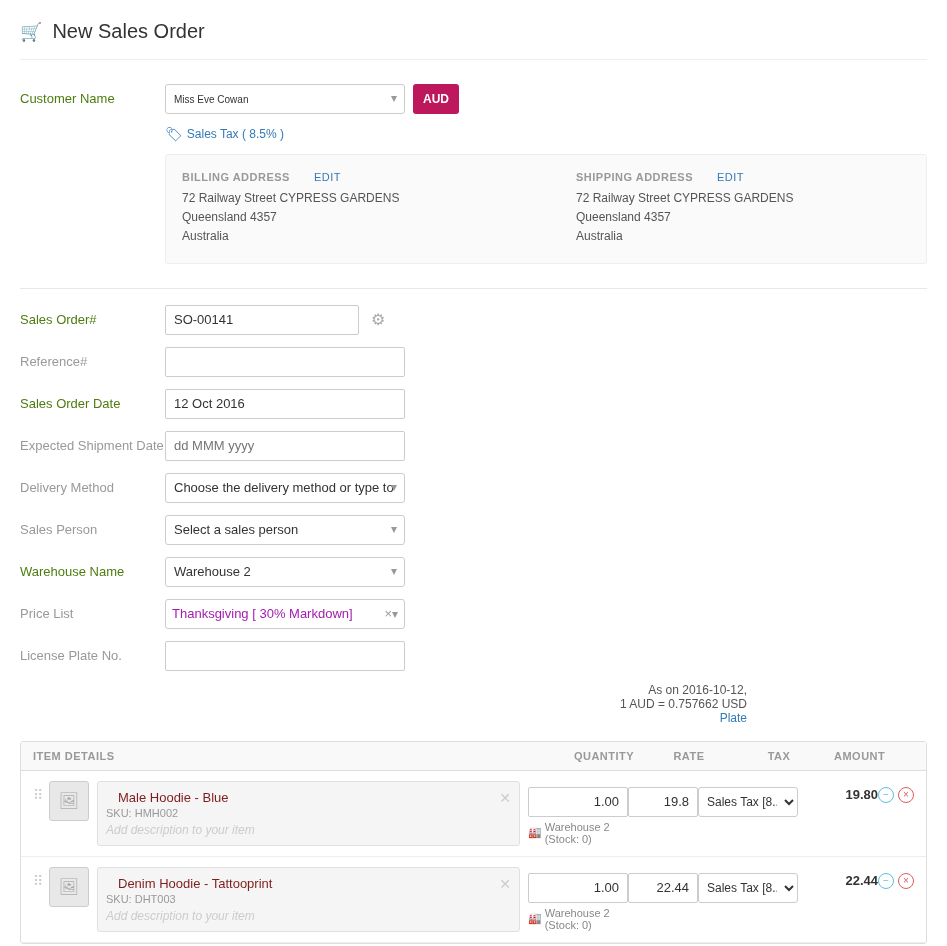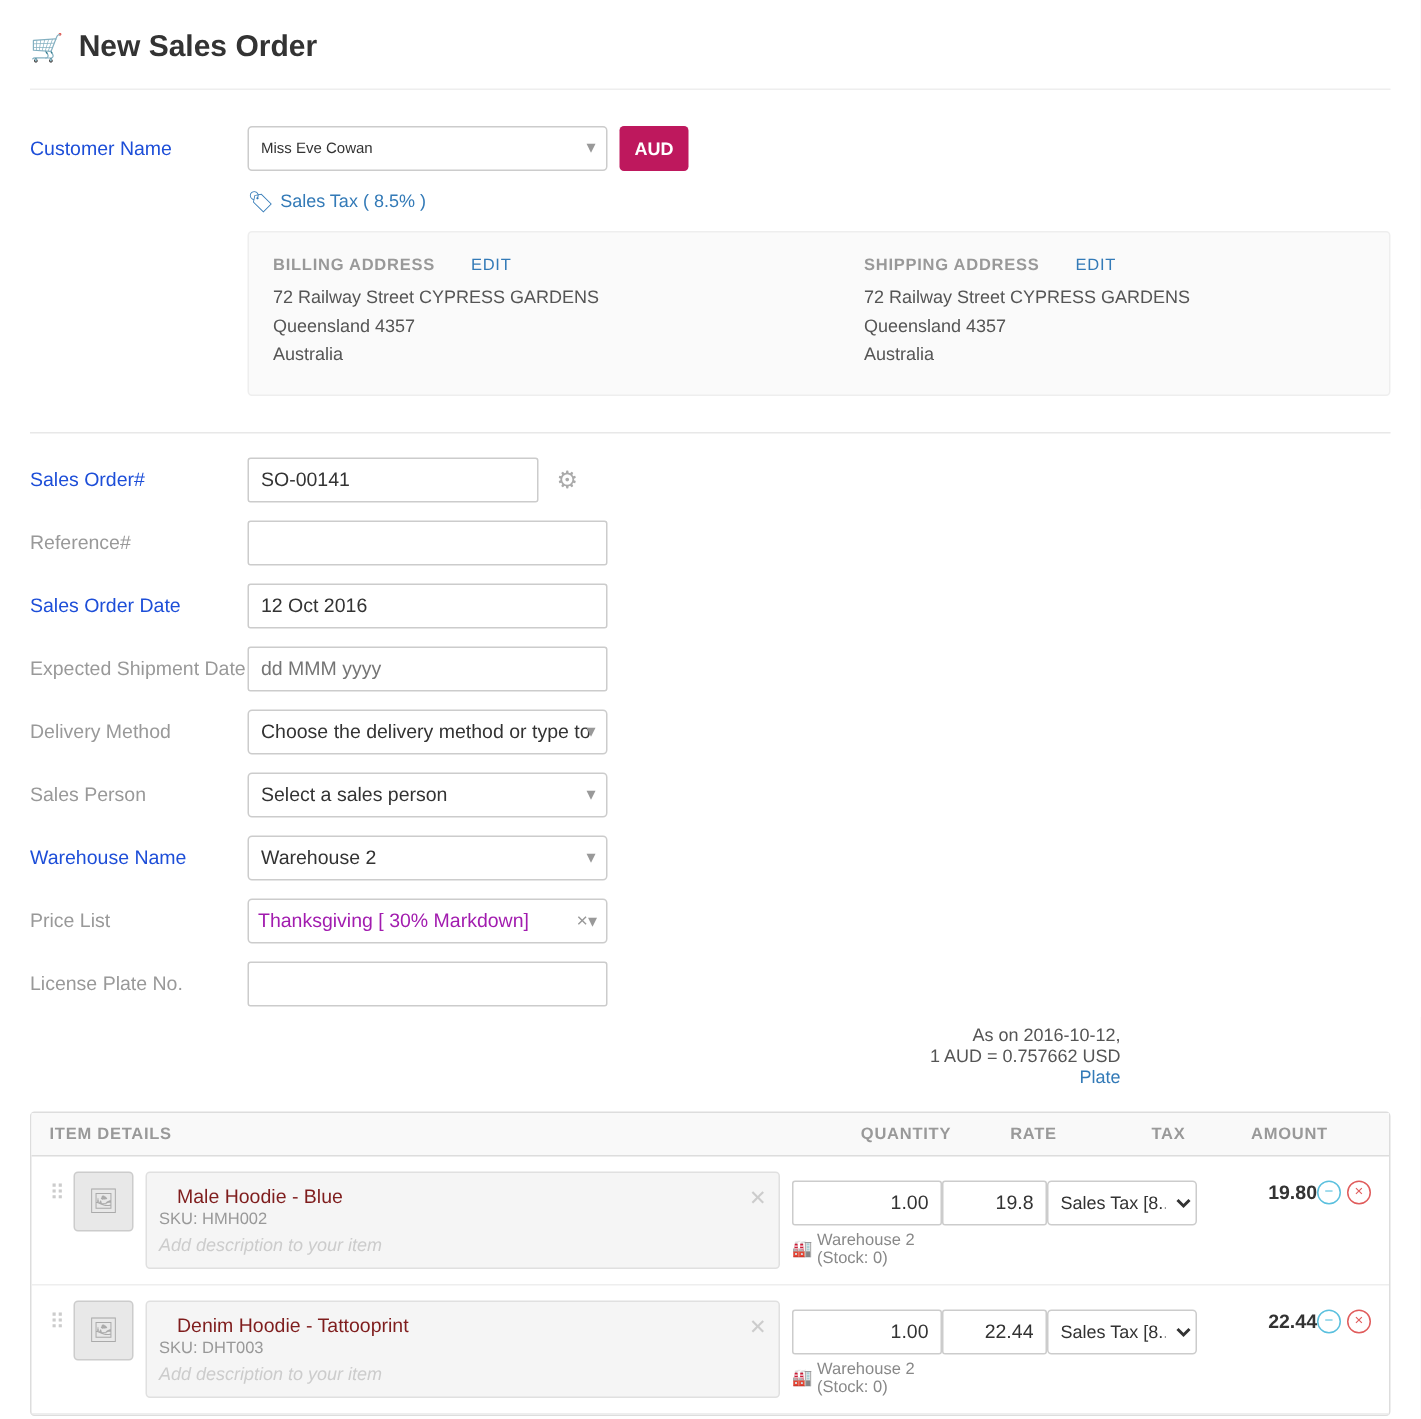--- a/index.html
+++ b/index.html
@@ -1,23 +1,23 @@
 <!DOCTYPE html>
 <html><head>
   <meta charset="utf-8">
   <style>
     * { box-sizing: border-box; margin: 0; padding: 0; }
     body { font-family: Arial, sans-serif; font-size: 13px; color: #333; background: #f5f5f5; }
     .page { background: #fff; max-width: 947px; min-height: 946px; padding: 20px; }
     .page-header { display: flex; align-items: center; gap: 10px; margin-bottom: 24px; border-bottom: 1px solid #eee; padding-bottom: 16px; }
-    .page-header h1 { font-size: 20px; font-weight: 700; color: #333; }
+    .page-header h1 { font-size: 20px; font-weight: 400; color: #333; }
     .cart-icon { color: #555; font-size: 18px; }
     .form-row { display: flex; align-items: flex-start; margin-bottom: 12px; }
     .form-label { width: 145px; padding-top: 7px; font-size: 13px; color: #999; flex-shrink: 0; }
-    .form-label.required { color: #1d4ed8; }
+    .form-label.required { color: #4d7c0f; }
     .form-control { flex: 1; max-width: 380px; }
 
     input[type="text"], select, .input-box {
       width: 100%; border: 1px solid #ccc; border-radius: 2px; padding: 5px 8px; font-size: 13px; color: #333; background: #fff; height: 30px;
     }
     .customer-select { flex: 1; max-width: 370px; height: 30px; border: 1px solid #ccc; border-radius: 3px; padding: 5px 8px; font-size: 10px; }
     .aud-btn { background: #be185d; color: #fff; border: none; border-radius: 3px; padding: 5px 10px; font-size: 12px; font-weight: bold; cursor: pointer; height: 30px; }
     .tax-link { display: flex; align-items: center; gap: 4px; color: #337ab7; font-size: 12px; cursor: pointer; text-decoration: none; margin-left: 145px; margin-bottom: 12px; }
     .tax-icon { color: #337ab7; font-size: 14px; }
 

